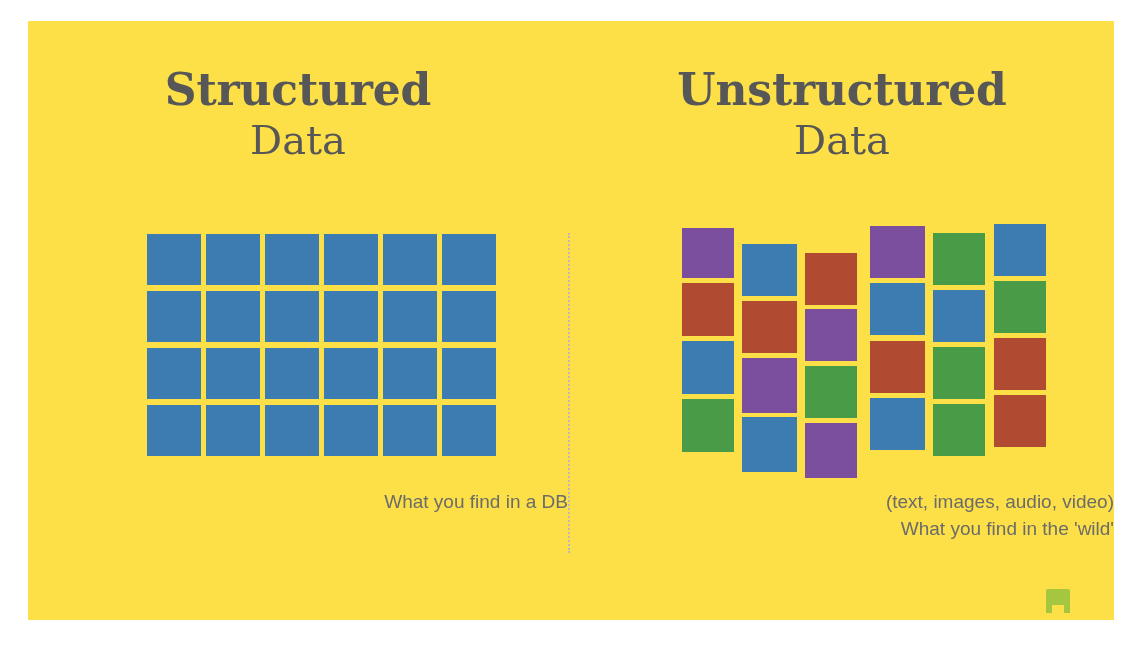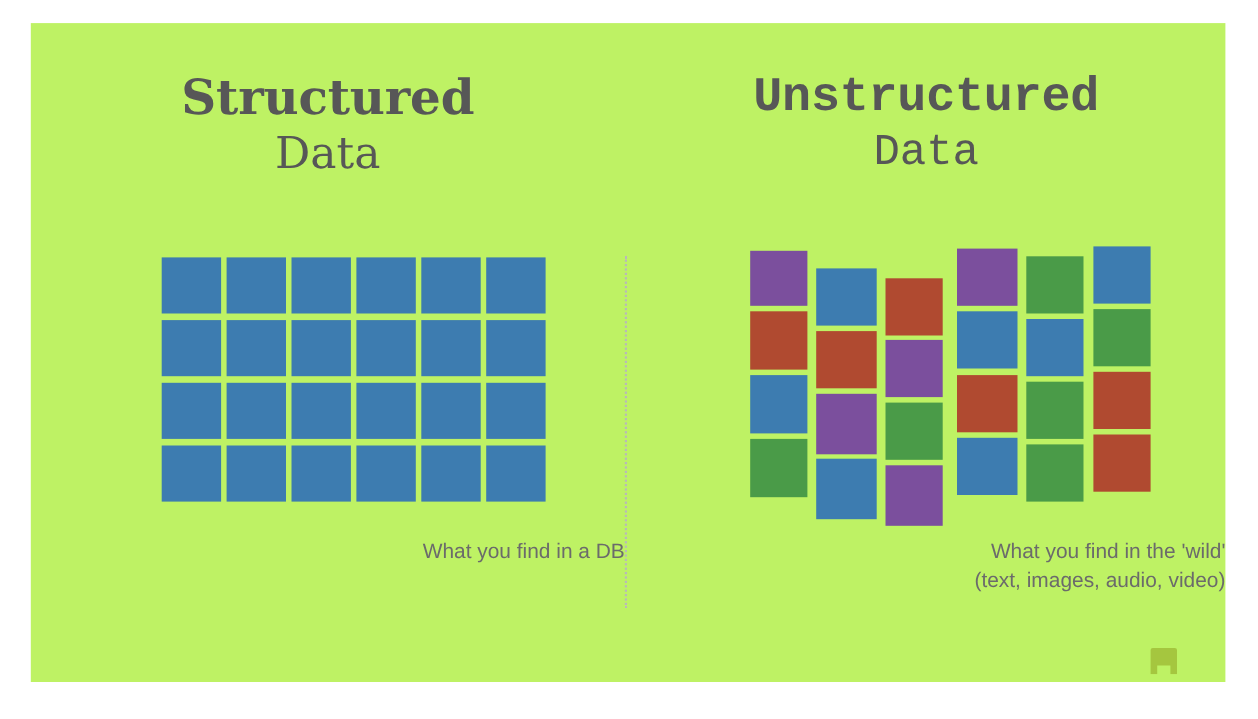--- a/index.html
+++ b/index.html
@@ -111,21 +111,21 @@
     position: absolute;
     width: 1px; height: 1px;
     overflow: hidden;
     clip: rect(0 0 0 0);
     white-space: nowrap;
   }
 </style>
 </head>
 <body style="background: rgb(255, 255, 255);">
 
-<div id="slide" style="background: #bef264;">
+<div id="slide" style="background: #fde047;">
 
   <div class="panel left">
 
     <div class="title-block" style="color: rgb(87, 87, 87);">
       <span class="title-main">Structured</span>
       <span class="title-sub">Data</span>
     </div>
 
     <div class="tiles" id="structured-tiles">
         <div class="tile" style="left: 119px; top: 213px; width: 54px; height: 51px; background: rgb(61, 124, 176);"></div>
@@ -157,21 +157,21 @@
     <div class="caption" style="color: rgb(107, 107, 107);">
       <span>What you find in a DB</span>
     </div>
 
   </div>
 
   <div class="divider" style="border-left-color: rgb(185, 185, 185);"></div>
 
   <div class="panel right">
 
-    <div class="title-block" style="color: rgb(87, 87, 87); font-family: Liberation Mono, monospace;">
+    <div class="title-block" style="color: rgb(87, 87, 87);">
       <span class="title-main">Unstructured</span>
       <span class="title-sub">Data</span>
     </div>
 
     <div class="tiles" id="unstructured-tiles">
         <div class="tile" style="left: 112px; top: 207px; width: 52px; height: 50px; background: rgb(123, 79, 157);"></div>
         <div class="tile" style="left: 112px; top: 262px; width: 52px; height: 53px; background: rgb(176, 74, 48);"></div>
         <div class="tile" style="left: 112px; top: 320px; width: 52px; height: 53px; background: rgb(61, 124, 176);"></div>
         <div class="tile" style="left: 112px; top: 378px; width: 52px; height: 53px; background: rgb(74, 155, 72);"></div>
         <div class="tile" style="left: 172px; top: 223px; width: 55px; height: 52px; background: rgb(61, 124, 176);"></div>
@@ -190,22 +190,22 @@
         <div class="tile" style="left: 363px; top: 269px; width: 52px; height: 52px; background: rgb(61, 124, 176);"></div>
         <div class="tile" style="left: 363px; top: 326px; width: 52px; height: 52px; background: rgb(74, 155, 72);"></div>
         <div class="tile" style="left: 363px; top: 383px; width: 52px; height: 52px; background: rgb(74, 155, 72);"></div>
         <div class="tile" style="left: 424px; top: 203px; width: 52px; height: 52px; background: rgb(61, 124, 176);"></div>
         <div class="tile" style="left: 424px; top: 260px; width: 52px; height: 52px; background: rgb(74, 155, 72);"></div>
         <div class="tile" style="left: 424px; top: 317px; width: 52px; height: 52px; background: rgb(176, 74, 48);"></div>
         <div class="tile" style="left: 424px; top: 374px; width: 52px; height: 52px; background: rgb(176, 74, 48);"></div>
       </div>
 
     <div class="caption" style="color: rgb(107, 107, 107);">
+      <span>(text, images, audio, video)</span>
       <span>What you find in the 'wild'</span>
-      <span>(text, images, audio, video)</span>
     </div>
 
   </div>
 
   <div class="logo">
     <svg viewBox="0 0 28 26" width="28" height="26" aria-hidden="true">
       <path id="logo-path" d="M2 26 V4 Q2 2 4 2 H24 Q26 2 26 4 V26 H20 V18 H8 V26 Z M8 8 H20 V13 H8 Z" fill="#a5c63f"></path>
     </svg>
     <span class="visually-hidden">A</span>
   </div>

